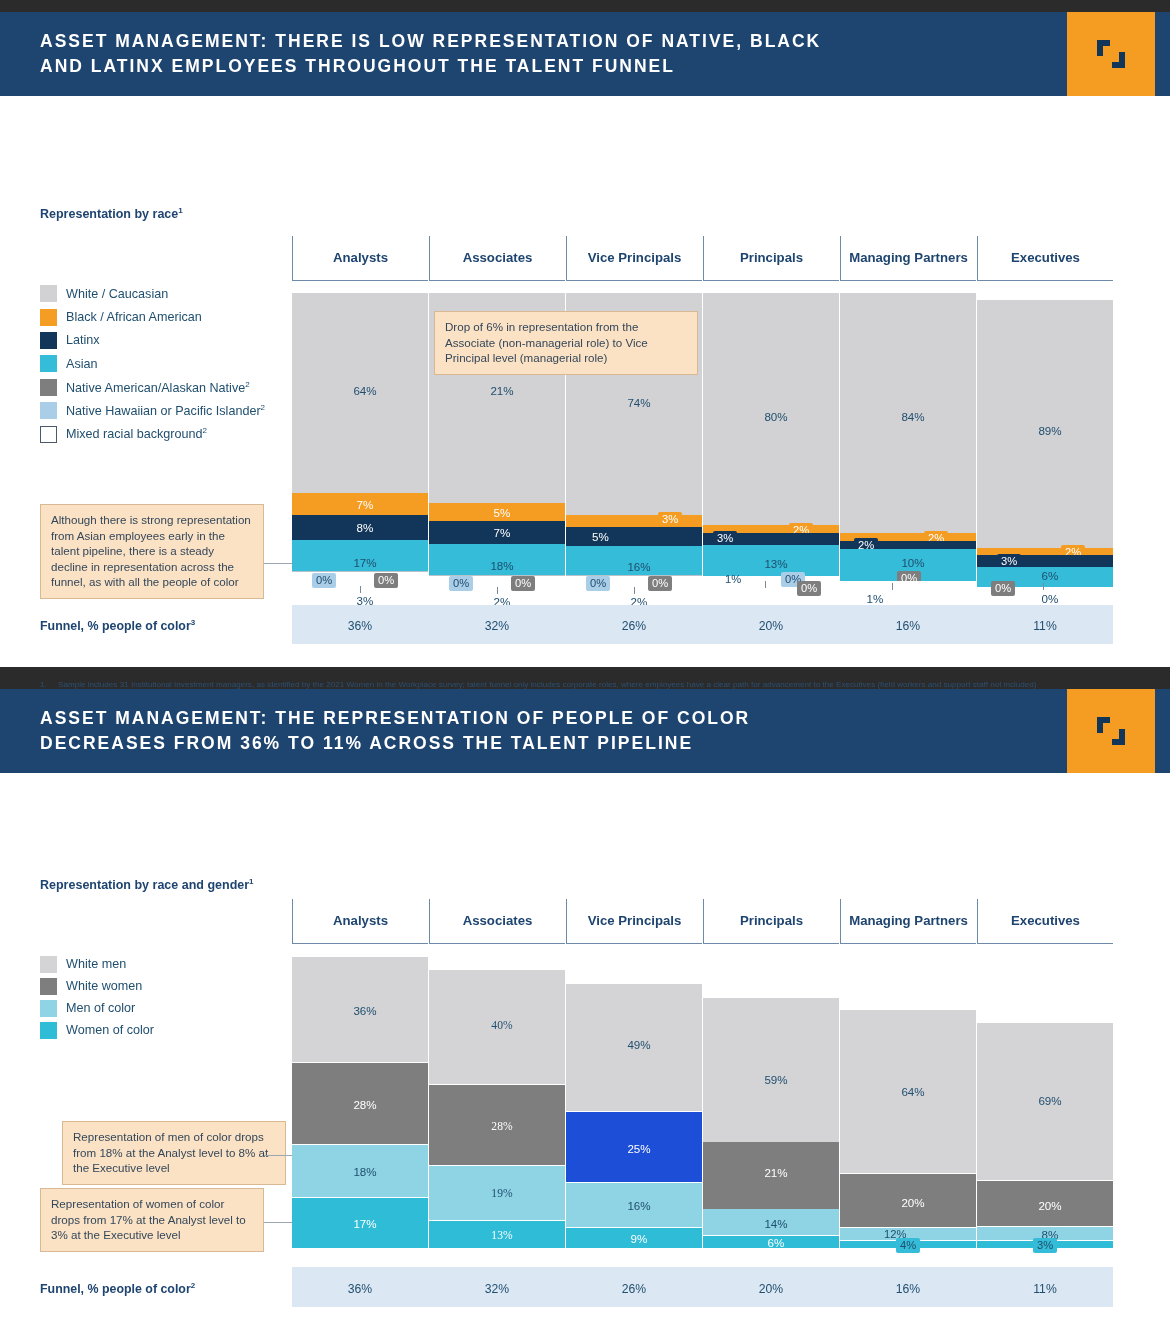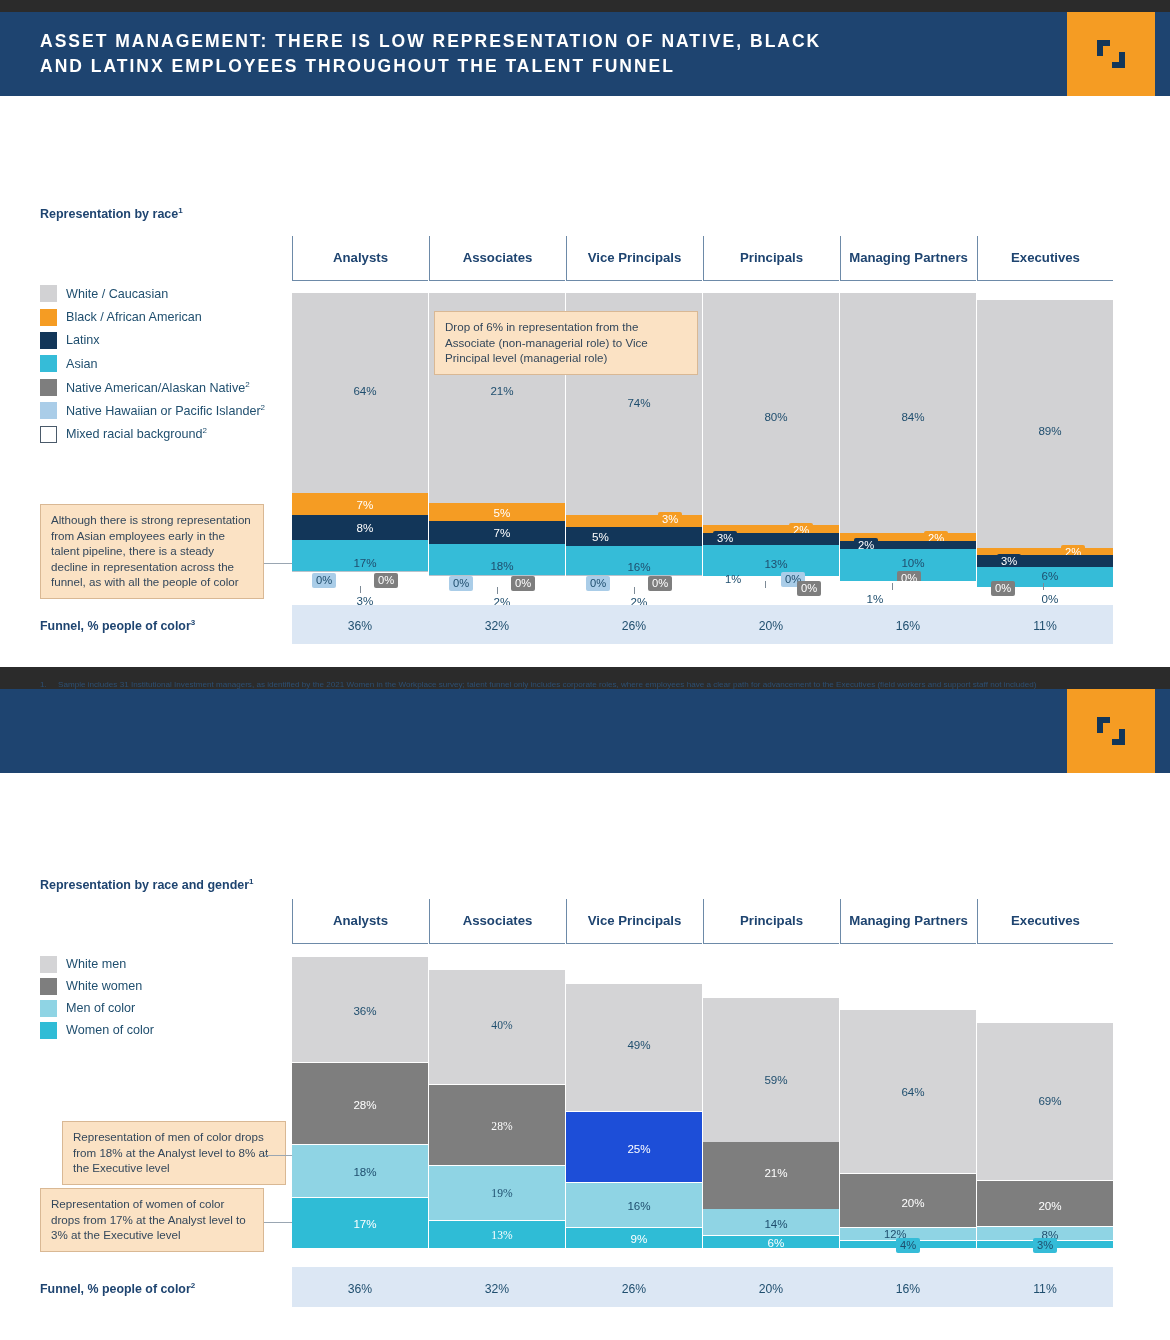--- a/index.html
+++ b/index.html
@@ -329,20 +329,24 @@
         <span>Equity</span>
         <span class="tk" style="right:-8px; bottom:-3px;">‹</span>
       </div>
     </div>
   </div>
 </div>
 
 <div class="slide" id="slide2">
 
   <div class="hdr">
+    <div class="hdr-title">
+      <div>ASSET MANAGEMENT: THE REPRESENTATION OF PEOPLE OF COLOR</div>
+      <div>DECREASES FROM 36% TO 11% ACROSS THE TALENT PIPELINE</div>
+    </div>
     <div class="hdr-logo">
       <svg width="34" height="34" viewBox="0 0 34 34">
         <path d="M3 3 h13 v6 h-7 v10 h-6 z" fill="#123659"></path>
         <path d="M31 31 h-13 v-6 h7 v-10 h6 z" fill="#123659"></path>
       </svg>
     </div>
   </div>
 
   <div class="body">
 

